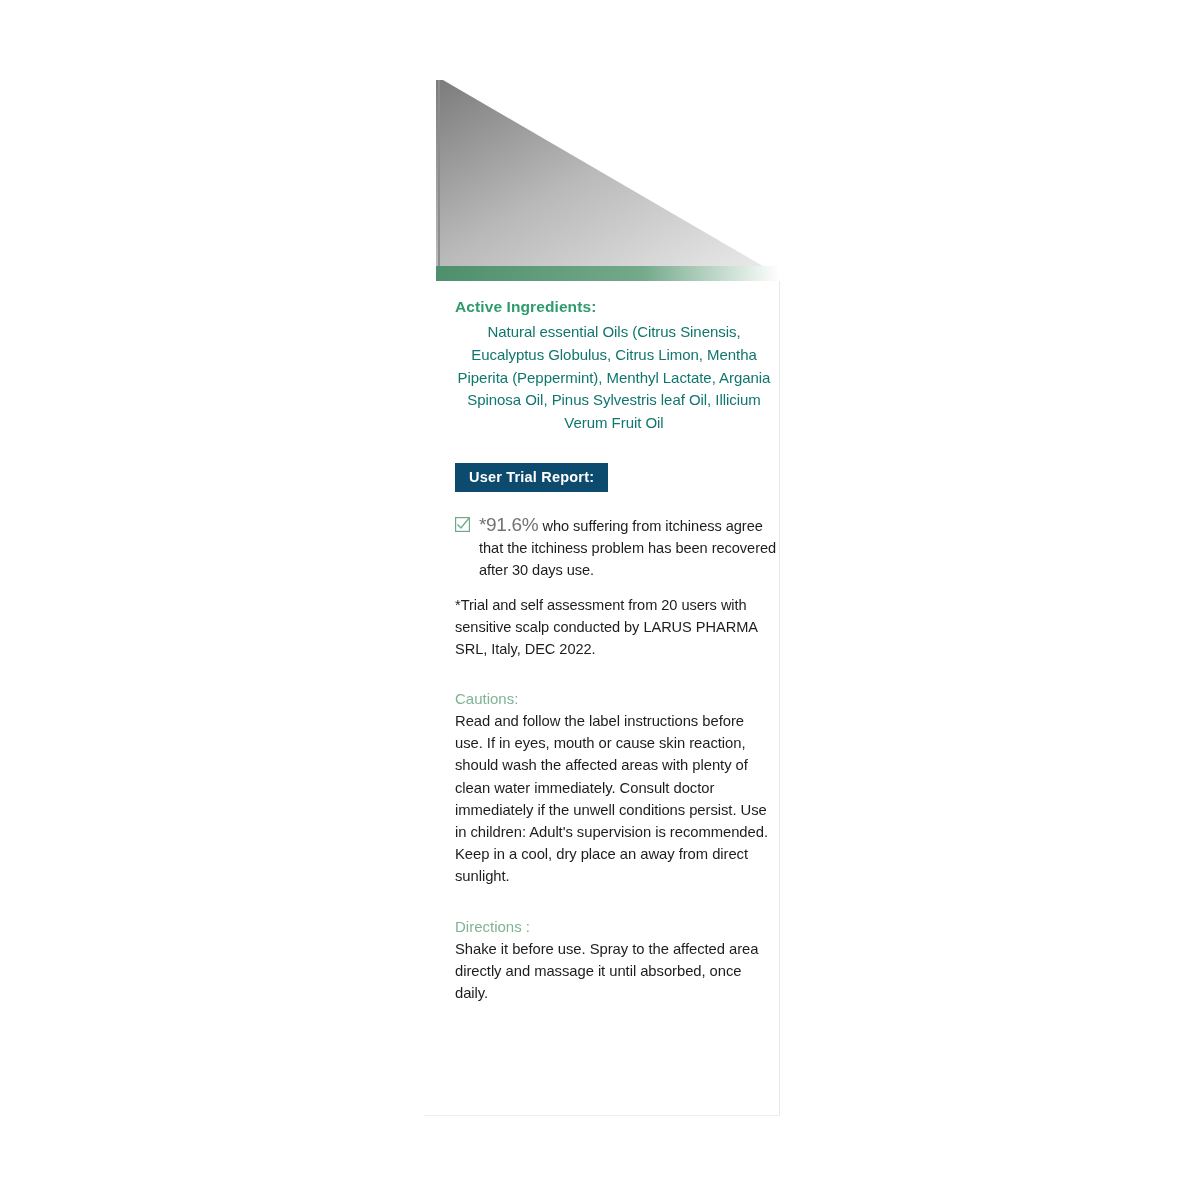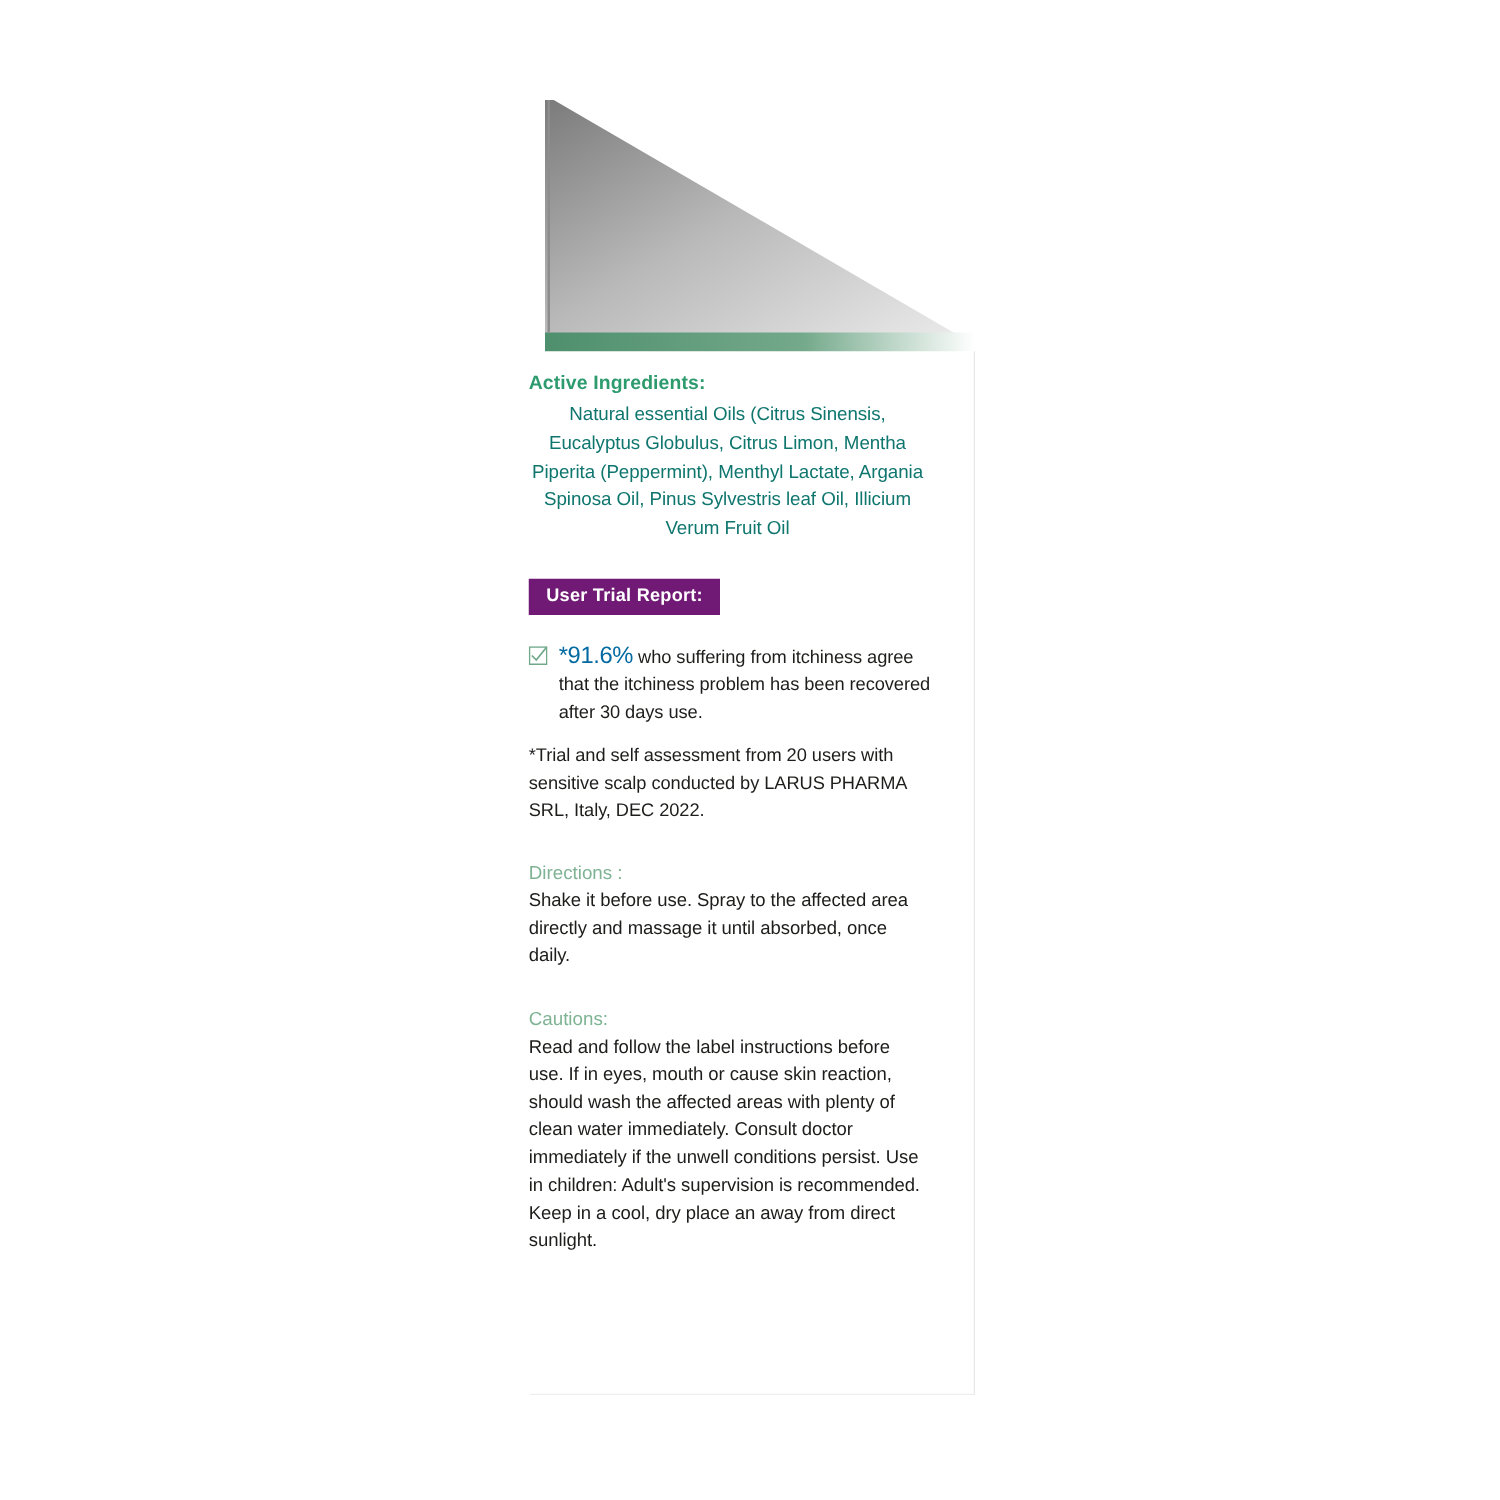--- a/index.html
+++ b/index.html
@@ -34,21 +34,21 @@
     left: 424px;
     top: 80px;
     width: 356px;
     height: 202px;
     overflow: hidden;
   }
   .wedge svg { display: block; }
 
   .content {
     position: absolute;
-    left: 423px;
+    left: 455px;
     top: 298px;
     width: 322px;
   }
 
   .heading-green {
     color: #2e9b6e;
     font-size: 15.5px;
     font-weight: 700;
     margin: 0 0 5px 0;
     letter-spacing: .1px;
@@ -63,21 +63,21 @@
   }
 
   .ingredients {
     width: 318px;
   }
 
   
   .banner {
     margin-top: 28px;
     display: inline-block;
-    background: #701a75;
+    background: #0c4a6e;
     color: #ffffff;
     font-size: 14.5px;
     font-weight: 600;
     padding: 6px 14px 7px 14px;
     letter-spacing: .2px;
   }
 
   
   .checklist {
     margin-top: 22px;
@@ -96,21 +96,21 @@
     position: relative;
   }
   .check-icon svg { display: block; }
   .check-text {
     font-size: 14.6px;
     line-height: 22px;
     color: #1d1d1b;
     letter-spacing: -.05px;
   }
   .pct {
-    color: #0369a1;
+    color: #737373;
     font-size: 19px;
     font-weight: 500;
     letter-spacing: -.3px;
   }
 
   .footnote {
     margin-top: 4px;
     width: 318px;
     font-size: 14.6px;
     line-height: 22px;
@@ -186,23 +186,23 @@
           <span class="pct">*91.6%</span><span> who suffering from itchiness agree that the itchiness problem has been recovered after 30 days use.</span>
         </span>
       </div>
 
 
     </div>
 
     <p class="footnote">*Trial and self assessment from 20 users with sensitive scalp conducted by LARUS PHARMA SRL, Italy, DEC 2022.</p>
   </div>
 
+  <div class="section cautions">
+    <h3 class="section-title">Cautions:</h3>
+    <p class="section-body">Read and follow the label instructions before use. If in eyes, mouth or cause skin reaction, should wash the affected areas with plenty of clean water immediately. Consult doctor immediately if the unwell conditions persist. Use in children: Adult's supervision is recommended. Keep in a cool, dry place an away from direct sunlight.</p>
+  </div>
+
   <div class="section">
     <h3 class="section-title">Directions :</h3>
     <p class="section-body">Shake it before use. Spray to the affected area directly and massage it until absorbed, once daily.</p>
   </div>
 
-  <div class="section cautions">
-    <h3 class="section-title">Cautions:</h3>
-    <p class="section-body">Read and follow the label instructions before use. If in eyes, mouth or cause skin reaction, should wash the affected areas with plenty of clean water immediately. Consult doctor immediately if the unwell conditions persist. Use in children: Adult's supervision is recommended. Keep in a cool, dry place an away from direct sunlight.</p>
-  </div>
-
 </div>
 
 </body></html>

